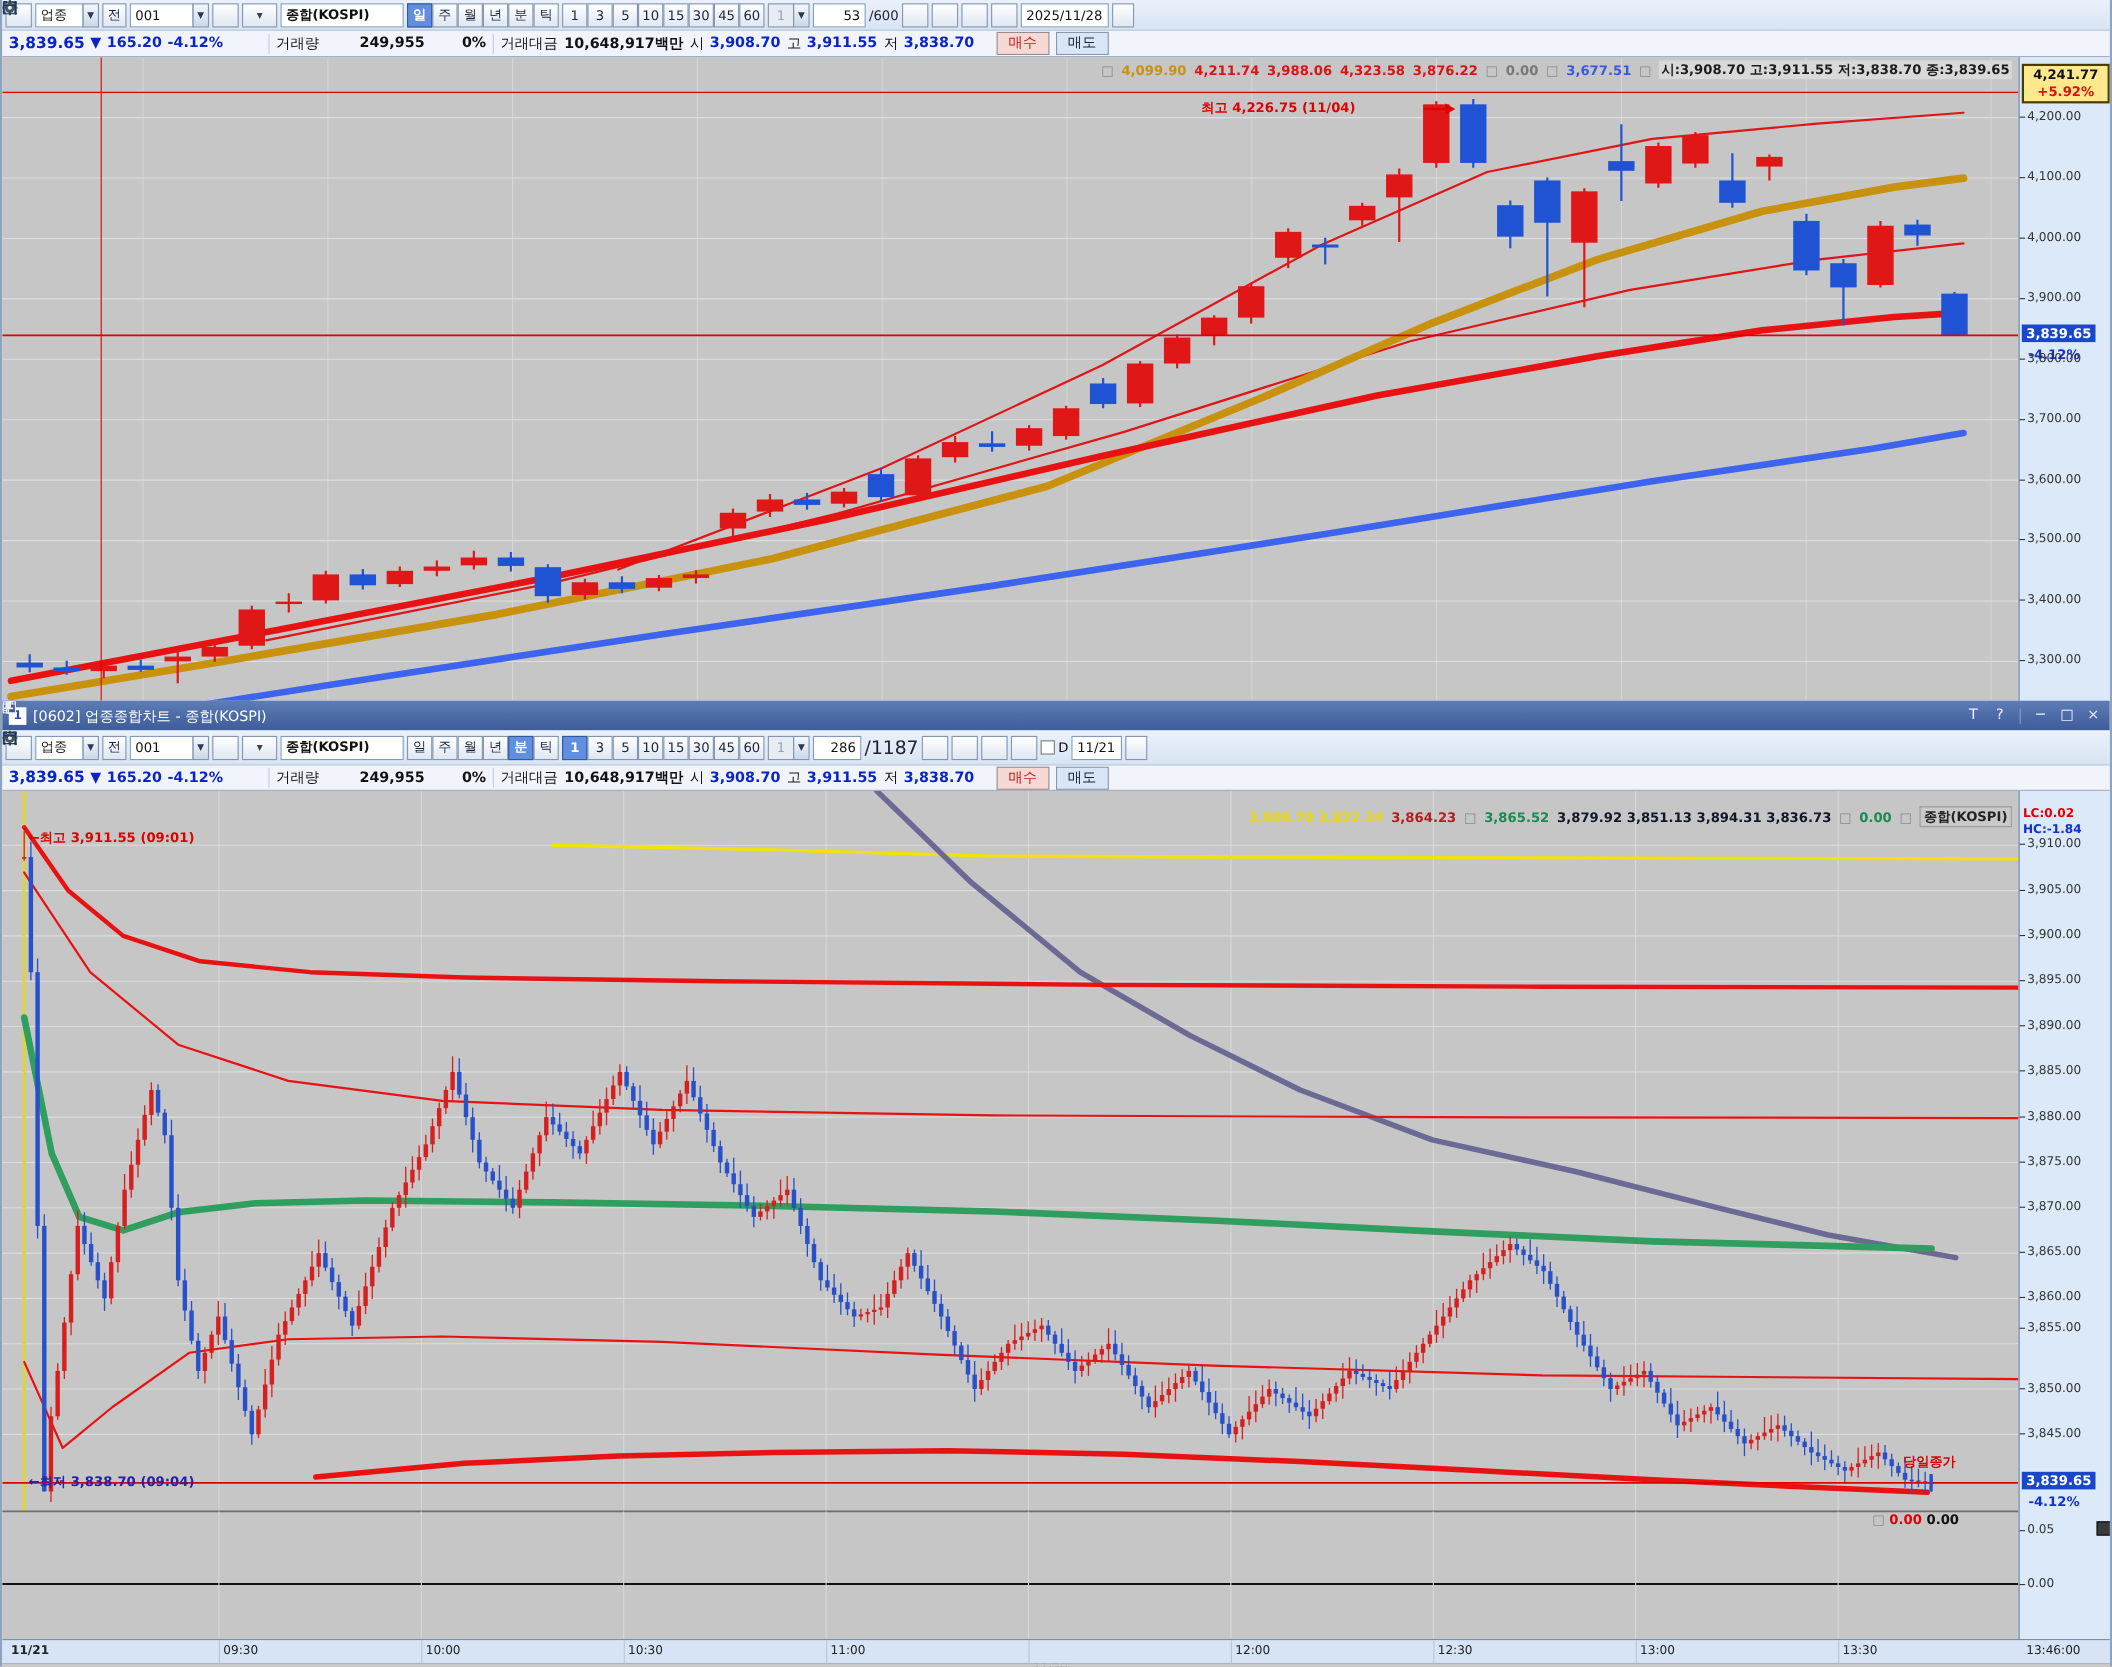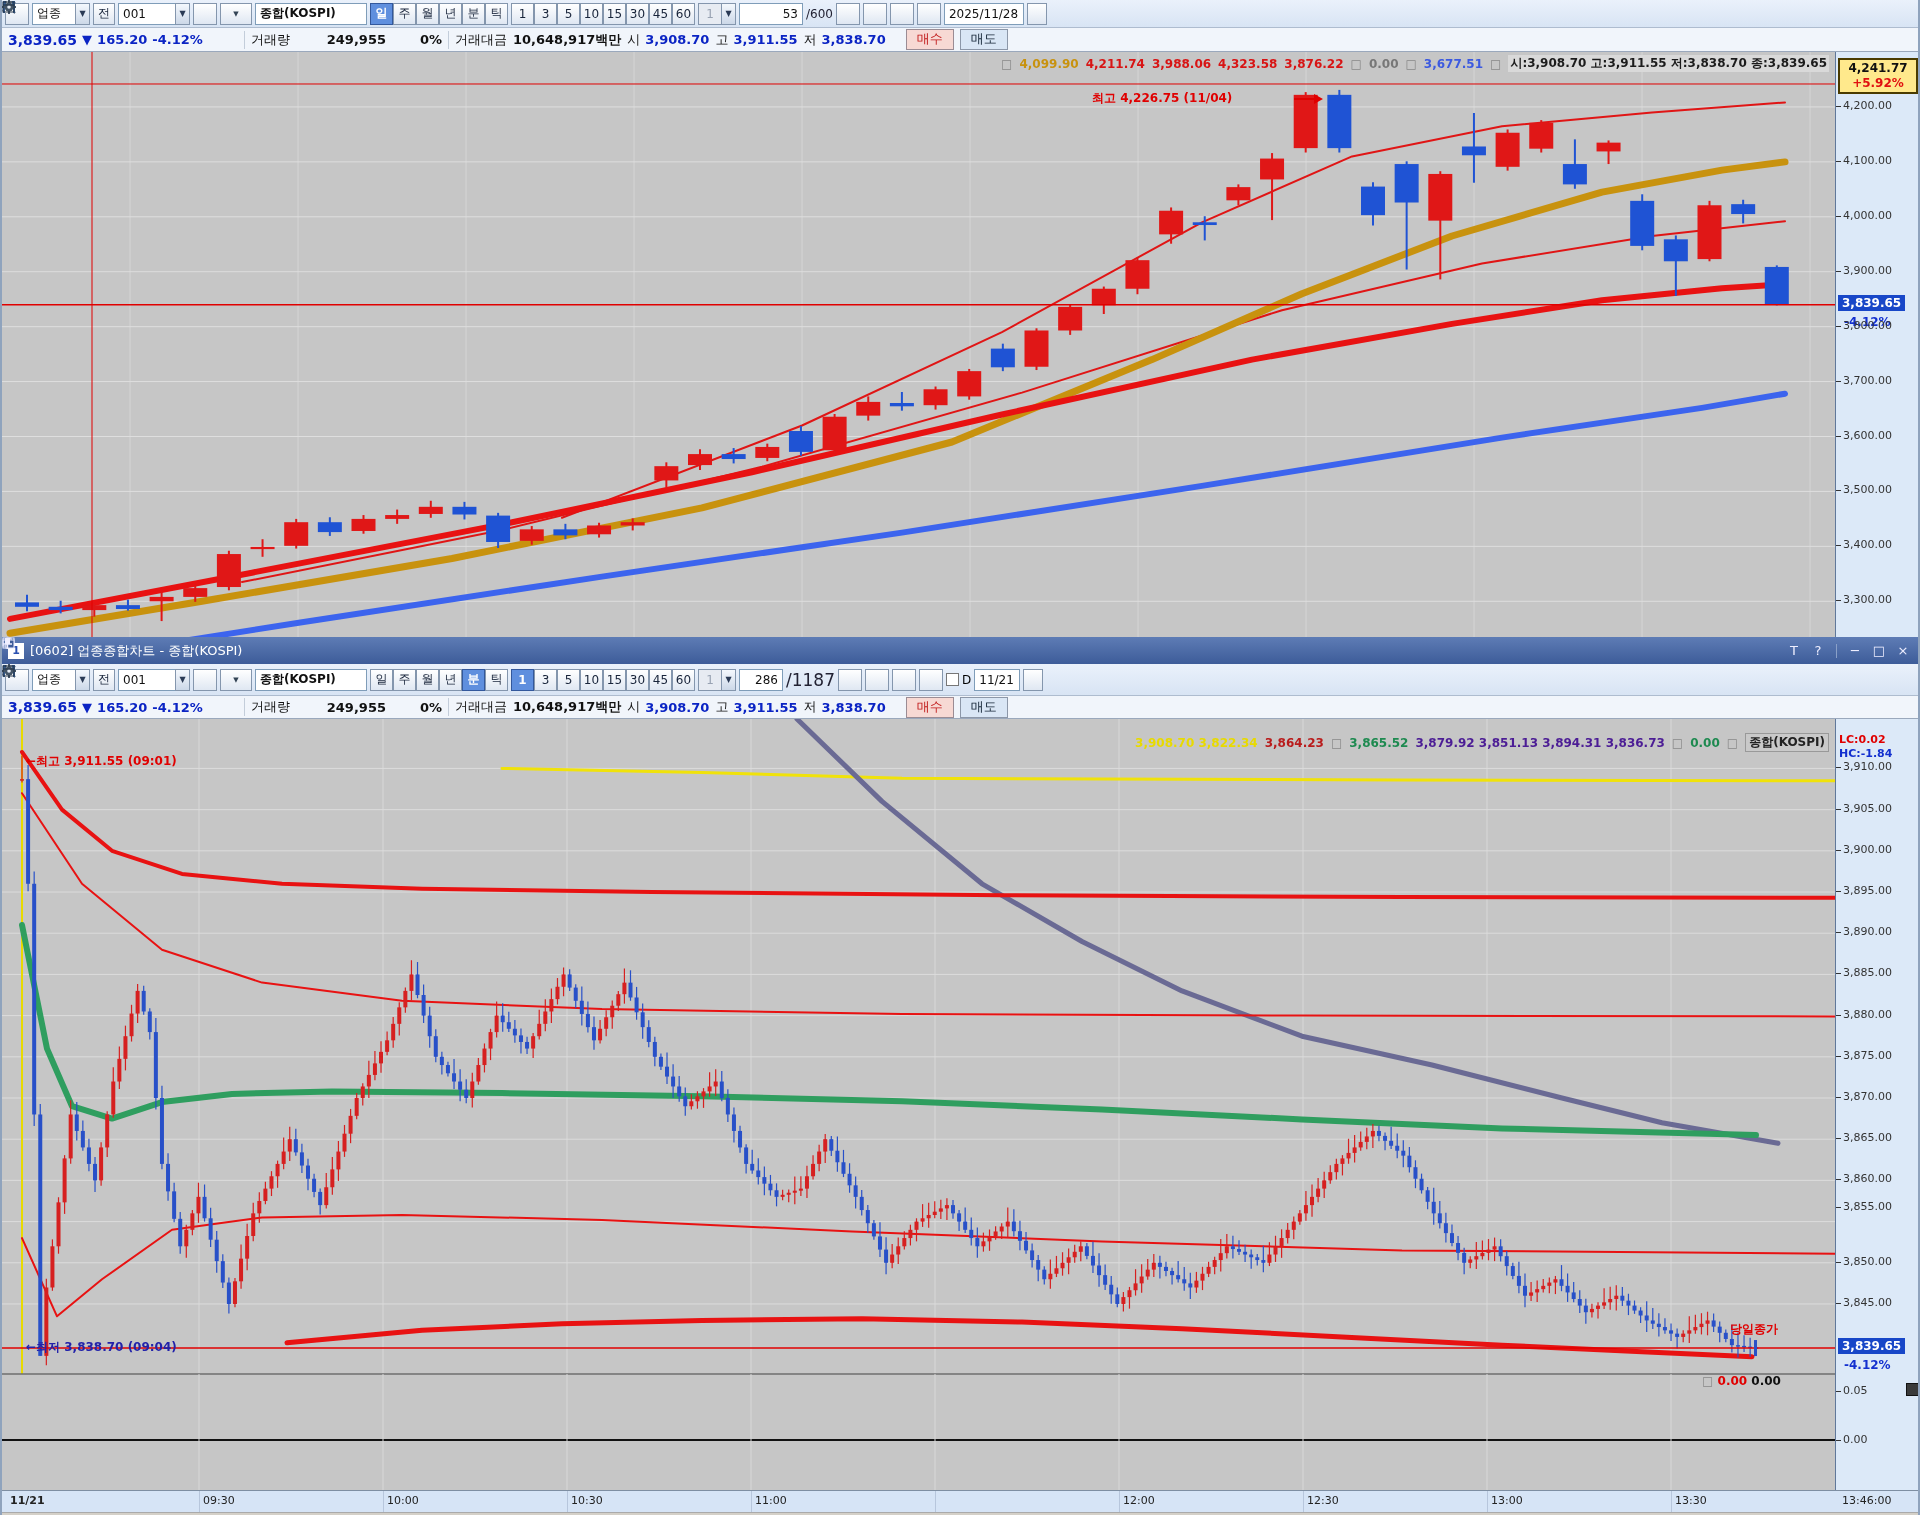--- a/index.html
+++ b/index.html
@@ -98,21 +98,21 @@
         <span class="btn" style="width: 23px;">10</span>
         <span class="btn" style="width: 23px;">15</span>
         <span class="btn" style="width: 23px;">30</span>
         <span class="btn" style="width: 23px;">45</span>
         <span class="btn" style="width: 23px;">60</span>
       </span>
     <span class="grp">
         <span class="btn dis" style="width:24px">1</span>
         <span class="combo-arrow">▼</span>
       </span>
-    <span class="inp" style="width:64px;justify-content:flex-end">53</span>
+    <span class="inp" style="width:48px;justify-content:flex-end">53</span>
     <span style="font-size:12px;color:#223">/600</span>
     <span class="icbtn">
       <svg width="14" height="14">
           <rect x="2" y="4" width="3" height="6" fill="#c22"></rect>
           <line x1="3.5" y1="1" x2="3.5" y2="13" stroke="#c22"></line>
           <rect x="8" y="3" width="3" height="5" fill="#23c"></rect>
           <line x1="9.5" y1="1" x2="9.5" y2="12" stroke="#23c"></line>
         </svg>
       </span>
     <span class="icbtn">
@@ -1135,21 +1135,21 @@
         <line x1="1117" y1="655" x2="1117" y2="771" stroke="#d8d8d8"></line>
         <line x1="1301" y1="655" x2="1301" y2="771" stroke="#d8d8d8"></line>
         <line x1="1485" y1="655" x2="1485" y2="771" stroke="#d8d8d8"></line>
         <line x1="1669" y1="655" x2="1669" y2="771" stroke="#d8d8d8"></line>
       </svg>
     <div class="legend" style="top:14px;font-weight:bold">
       <span style="color:#e8da00">3,908.70 3,822.34</span>
       <span style="color:#b91c1c">3,864.23</span>
       <span style="color:#888">□</span>
       <span style="color:#1e8a50">3,865.52</span>
-      <span style="color:#4c1d95">3,879.92 3,851.13 3,894.31 3,836.73</span>
+      <span style="color:#0f172a">3,879.92 3,851.13 3,894.31 3,836.73</span>
       <span style="color:#888">□</span>
       <span style="color:#1e8a50">0.00</span>
       <span style="color:#888">□</span>
       <span style="color:#222;background:#c9c9c9;border:1px solid #999;padding:0 3px">종합(KOSPI)</span>
     </div>
     <div class="ann" style="left:24px;top:34px;color:#e00000;">←최고 3,911.55 (09:01)</div>
     <div class="ann" style="left:24px;top:620px;color:#2222aa;">←최저 3,838.70 (09:04)</div>
     <div class="ann" style="left:1728px;top:602px;color:#e00000;">당일종가</div>
     <div class="ann" style="left:1700px;top:655px;">
       <span style="color:#888">□</span>

